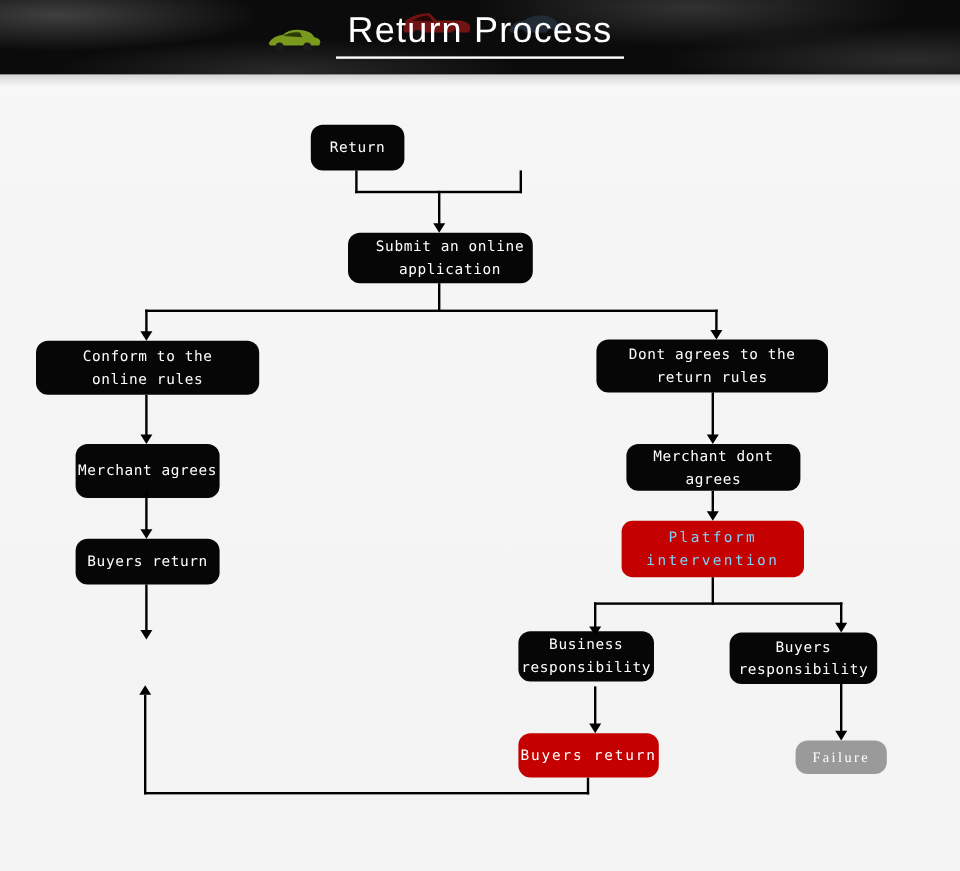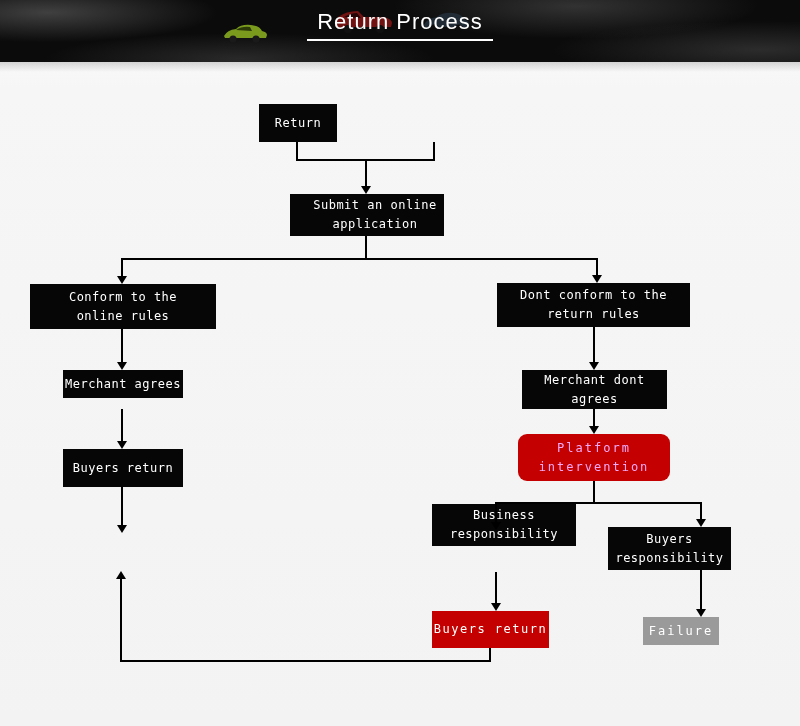--- a/index.html
+++ b/index.html
@@ -21,54 +21,55 @@
       #0b0b0b;
   }
   .header::after{
     content:"";position:absolute;left:0;top:62px;width:800px;height:10px;
     background:linear-gradient(rgba(40,40,40,.18), rgba(255,255,255,0));
   }
   .title-wrap{position:absolute;left:0;top:9px;width:100%;text-align:center;z-index:3;}
   .title{
     display:inline-block;color:#ffffff;
     font-family:"Liberation Sans",sans-serif;
-    font-size:22px;letter-spacing:1px;
+    font-size:30px;letter-spacing:1px;
     border-bottom:2px solid #ffffff;padding:0 10px 4px 10px;
   }
   .car{position:absolute;z-index:2;}
   .car-green{left:220px;top:22px;}
   .car-red{left:332px;top:5px;z-index:1;opacity:.9;}
   .car-dark{left:420px;top:8px;z-index:1;opacity:.85;}
 
   
   .node{
     position:absolute;
     background:#060606;color:#ffffff;
     display:flex;align-items:center;justify-content:center;
     text-align:center;white-space:pre-line;
     font-size:12px;line-height:1.55;letter-spacing:.5px;
     box-sizing:border-box;
+    border-radius:10px;
   }
   #n-return{left:259px;top:104px;width:78px;height:38px;}
   #n-exchanges{left:395px;top:104px;width:80px;height:38px;}
   #n-submit{left:290px;top:194px;width:154px;height:42px;padding-left:16px;}
   #n-conform{left:30px;top:284px;width:186px;height:45px;}
-  #n-merchant-agrees{left:63px;top:370px;width:120px;height:28px;}
+  #n-merchant-agrees{left:63px;top:370px;width:120px;height:45px;}
   #n-buyers-return{left:63px;top:449px;width:120px;height:38px;}
   #n-success{left:83px;top:533px;width:78px;height:38px;}
   #n-dont-conform{left:497px;top:283px;width:193px;height:44px;}
   #n-merchant-dont{left:522px;top:370px;width:145px;height:39px;}
   #n-platform{
     left:518px;top:434px;width:152px;height:47px;
-    background:#c40000;color:#f0abfc;border-radius:9px;letter-spacing:2px;
+    background:#c40000;color:#7dd3fc;border-radius:9px;letter-spacing:2px;
   }
-  #n-business-resp{left:432px;top:504px;width:144px;height:42px;text-align:center;}
+  #n-business-resp{left:432px;top:526px;width:113px;height:42px;text-align:center;}
   #n-buyers-resp{left:608px;top:527px;width:123px;height:43px;}
   #n-buyers-return-red{left:432px;top:611px;width:117px;height:37px;background:#c40000;letter-spacing:1.5px;}
-  #n-failure{left:643px;top:617px;width:76px;height:28px;background:#9a9a9a;letter-spacing:2px;}
+  #n-failure{left:663px;top:617px;width:76px;height:28px;background:#9a9a9a;letter-spacing:2px;font-family:Liberation Serif, serif;}
 
   
   .vline{position:absolute;width:2px;background:#000;}
   .hline{position:absolute;height:2px;background:#000;}
   .arr-d{position:absolute;width:0;height:0;
     border-left:5px solid transparent;border-right:5px solid transparent;
     border-top:8px solid #000;}
   .arr-u{position:absolute;width:0;height:0;
     border-left:5px solid transparent;border-right:5px solid transparent;
     border-bottom:8px solid #000;}
@@ -101,21 +102,21 @@
     </div>
   </div>
 
   <div class="node" id="n-return">Return</div>
   <div class="node" id="n-submit">Submit an online
 application</div>
   <div class="node" id="n-conform">Conform to the
 online rules</div>
   <div class="node" id="n-merchant-agrees">Merchant agrees</div>
   <div class="node" id="n-buyers-return">Buyers return</div>
-  <div class="node" id="n-dont-conform">Dont conform to the
+  <div class="node" id="n-dont-conform">Dont agrees to the
 return rules</div>
   <div class="node" id="n-merchant-dont">Merchant dont agrees</div>
   <div class="node" id="n-platform">Platform
 intervention</div>
   <div class="node" id="n-business-resp">Business
 responsibility</div>
   <div class="node" id="n-buyers-resp">Buyers
 responsibility</div>
   <div class="node" id="n-buyers-return-red">Buyers return</div>
   <div class="node" id="n-failure">Failure</div>

